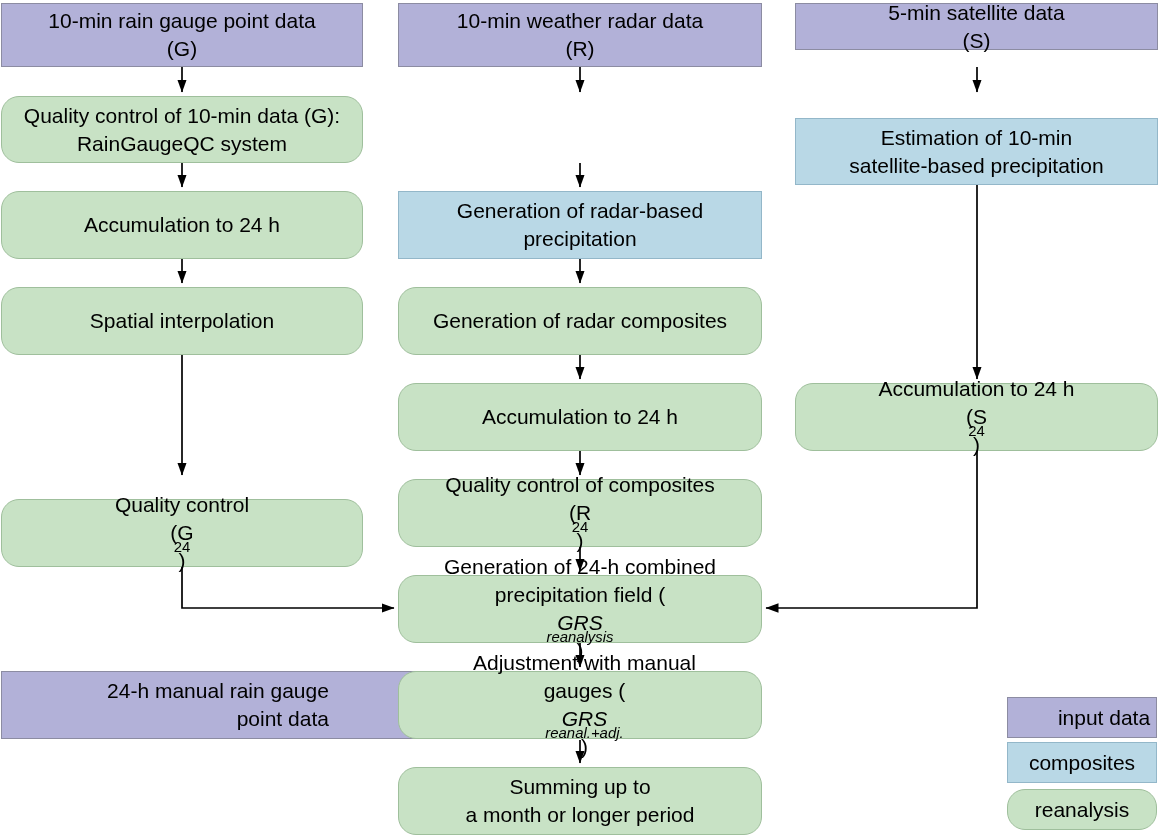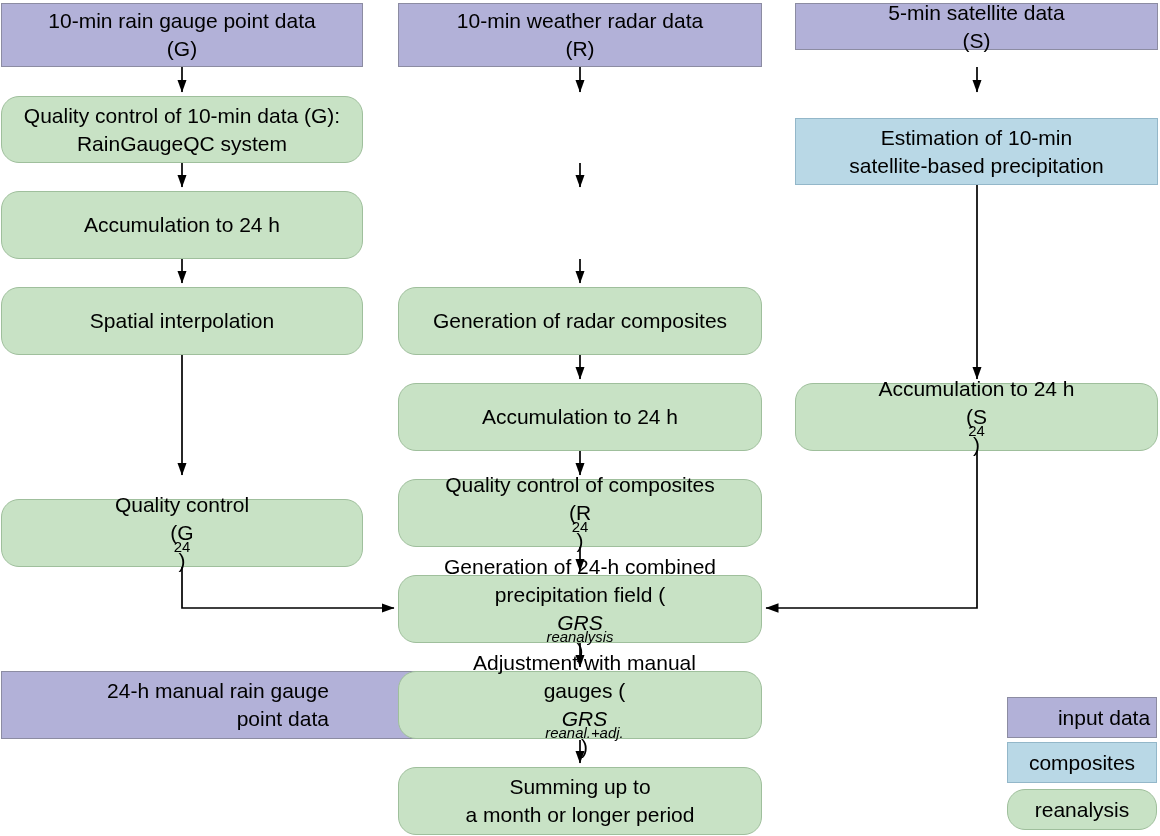--- a/index.html
+++ b/index.html
@@ -64,20 +64,21 @@
   </svg>
 
   <div class="box cat-input" style="left:1px;  top:3px;  width:362px;height:64px;">10-min rain gauge point data<br>(G)</div>
   <div class="box cat-reanalyses" style="left:1px;  top:96px; width:362px;height:67px;">Quality control of 10-min data (G):<br>RainGaugeQC system</div>
   <div class="box cat-reanalyses" style="left:1px;  top:191px;width:362px;height:68px;">Accumulation to 24 h</div>
   <div class="box cat-reanalyses" style="left:1px;  top:287px;width:362px;height:68px;">Spatial interpolation</div>
   <div class="box cat-reanalyses" style="left:1px;  top:499px;width:362px;height:68px;">Quality control<br>(G<sub>24</sub>)</div>
   <div class="box cat-input" style="left:1px;  top:671px;width:434px;height:68px;text-align:right;">24-h manual rain gauge<br>point data</div>
 
   <div class="box cat-input" style="left:398px;top:3px;  width:364px;height:64px;">10-min weather radar data<br>(R)</div>
+  <div class="box cat-operational" style="left:398px;top:191px;width:364px;height:68px;">Generation of radar-based<br>precipitation</div>
   <div class="box cat-reanalyses" style="left:398px;top:287px;width:364px;height:68px;">Generation of radar composites</div>
   <div class="box cat-reanalyses" style="left:398px;top:383px;width:364px;height:68px;">Accumulation to 24 h</div>
   <div class="box cat-reanalyses" style="left:398px;top:479px;width:364px;height:68px;">Quality control of composites<br>(R<sub>24</sub>)</div>
   <div class="box cat-reanalyses" style="left:398px;top:575px;width:364px;height:68px;">Generation of 24-h combined<br>precipitation field (<i>GRS</i><sub><i>reanalysis</i></sub>)</div>
   <div class="box cat-reanalyses" style="left:398px;top:671px;width:364px;height:68px;padding-left:13px;">Adjustment with manual<br>gauges (<i>GRS</i><sub><i>reanal.+adj.</i></sub>)</div>
   <div class="box cat-reanalyses" style="left:398px;top:767px;width:364px;height:68px;">Summing up to<br>a month or longer period</div>
 
   <div class="box cat-input" style="left:795px;top:3px;  width:363px;height:47px;">5-min satellite data<br>(S)</div>
   <div class="box cat-operational" style="left:795px;top:96px; width:363px;height:67px;margin-top:22px;">Estimation of 10-min<br>satellite-based precipitation</div>
   <div class="box cat-reanalyses" style="left:795px;top:383px;width:363px;height:68px;">Accumulation to 24 h<br>(S<sub>24</sub>)</div>

